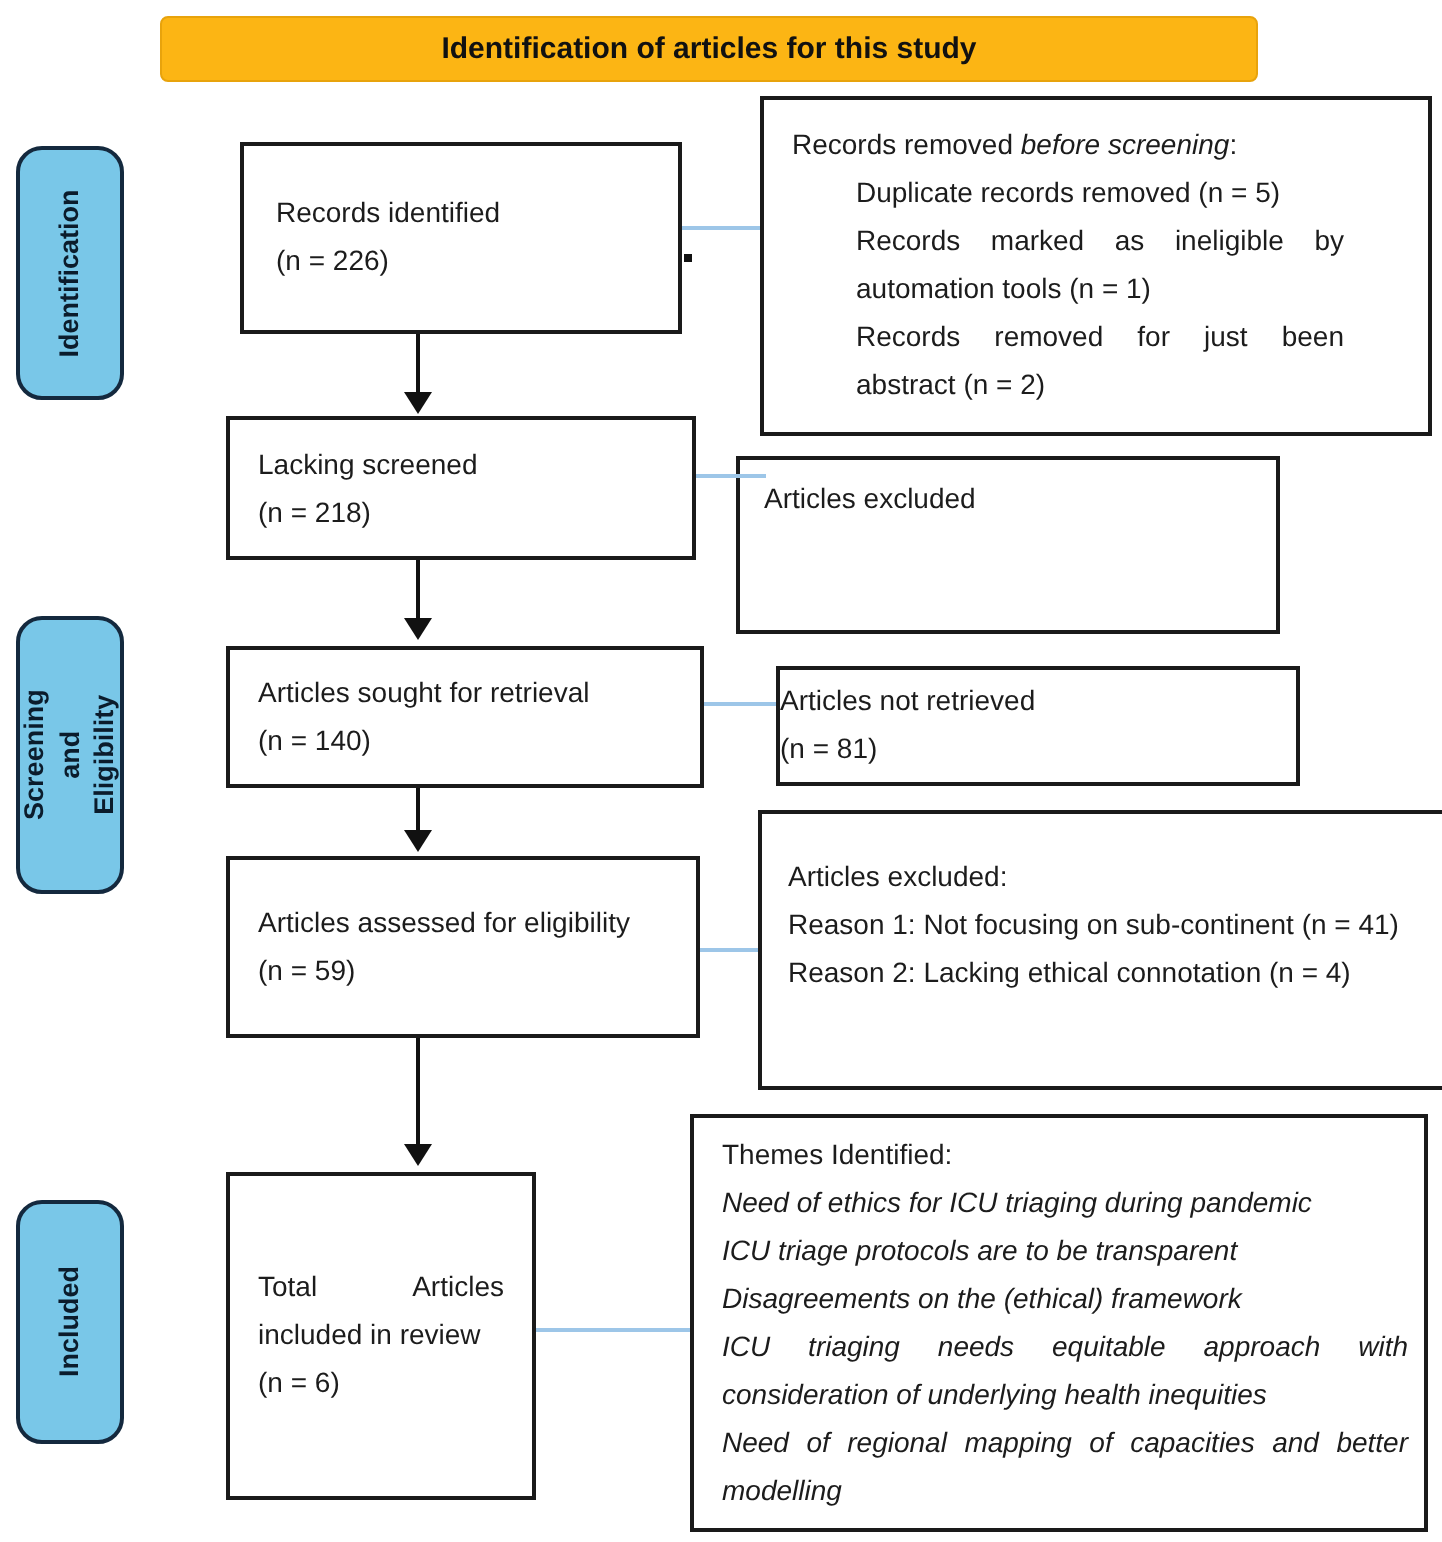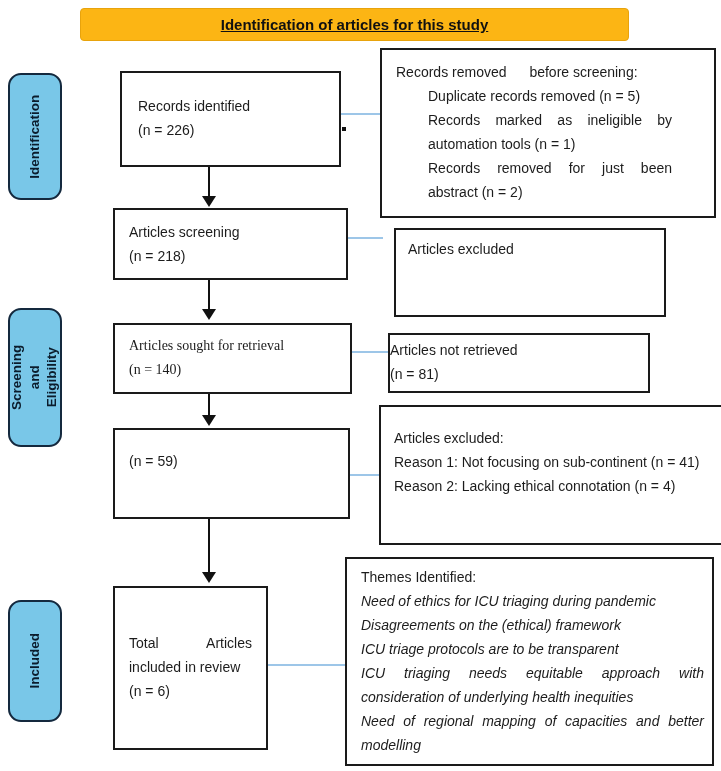--- a/index.html
+++ b/index.html
@@ -5,21 +5,21 @@
   html,body{margin:0;padding:0;background:#fff;}
   .canvas{
     position:relative;width:721px;height:771px;background:#ffffff;
     font-family:"Liberation Sans",sans-serif;color:#1c1c1c;overflow:hidden;
   }
   
   .banner{
     position:absolute;left:80px;top:8px;width:547px;height:31px;
     background:#FCB514;border:1px solid #E8A30C;border-radius:4px;
     display:flex;align-items:center;justify-content:center;
-    font-size:15px;font-weight:bold;color:#111;text-decoration:underline;
+    font-size:15px;font-weight:bold;color:#111;
   }
   
   .stage{
     position:absolute;width:54px;background:#79C7E8;border:2px solid #14293E;
     border-radius:13px;display:flex;align-items:center;justify-content:center;
     box-sizing:border-box;
   }
   .stage-label{
     transform:rotate(-90deg);white-space:pre-line;text-align:center;
     font-size:13.5px;font-weight:bold;color:#0b1c2c;line-height:1.3;
@@ -27,32 +27,32 @@
   .stage1{left:8px;top:73px;height:127px;}
   .stage2{left:8px;top:308px;height:139px;}
   .stage3{left:8px;top:600px;height:122px;}
   
   .box{
     position:absolute;background:#fff;border:2px solid #1a1a1a;
     box-sizing:border-box;font-size:14px;line-height:24px;
   }
   .b1{left:120px;top:71px;width:221px;height:96px;padding:21px 4px 16px 16px;}
   .b2{left:113px;top:208px;width:235px;height:72px;padding:10px 4px 0 14px;}
-  .b3{left:113px;top:323px;width:239px;height:71px;padding:9px 4px 0 14px;font-family:Liberation Serif, serif;}
+  .b3{left:113px;top:323px;width:239px;height:71px;padding:9px 4px 0 14px;}
   .b4{left:113px;top:428px;width:237px;height:91px;padding:19px 2px 0 14px;}
   .b5{left:113px;top:586px;width:155px;height:164px;padding:43px 14px 0 14px;}
   .r1{left:380px;top:48px;width:336px;height:170px;padding:10px 8px 0 14px;}
-  .r2{left:394px;top:228px;width:272px;height:89px;padding:7px 8px 0 12px;}
+  .r2{left:368px;top:228px;width:272px;height:89px;padding:7px 8px 0 12px;}
   .r3{left:388px;top:333px;width:262px;height:60px;padding:3px 6px 0 0;}
   .r4{left:379px;top:405px;width:388px;height:140px;padding:19px 2px 0 13px;}
   .r5{left:345px;top:557px;width:369px;height:209px;padding:6px 8px 0 14px;}
   .justify-spread{text-align:justify;text-align-last:justify;}
   .r1-item{margin-left:32px;margin-right:34px;text-align:justify;}
   .theme{text-align:justify;font-style:italic;}
-  .em{margin-left:19px;}
+  .em{font-style:italic;}
   
   .vline{position:absolute;width:0;border-left:2px solid #111;}
   .ahead{position:absolute;width:0;height:0;border-left:7px solid transparent;
          border-right:7px solid transparent;border-top:11px solid #111;}
   .a1l{left:208px;top:167px;height:30px;} .a1h{left:202px;top:196px;}
   .a2l{left:208px;top:280px;height:29px;} .a2h{left:202px;top:309px;}
   .a3l{left:208px;top:394px;height:22px;} .a3h{left:202px;top:415px;}
   .a4l{left:208px;top:519px;height:54px;} .a4h{left:202px;top:572px;}
   
   .conn{position:absolute;height:2px;background:#9DC6E8;}
@@ -82,30 +82,31 @@
   <div class="stage stage3">
     <span class="stage-label">Included</span>
   </div>
 
   <div class="box b1">
     <div>Records identified</div>
     <div>(n = 226)</div>
   </div>
 
   <div class="box b2">
-    <div>Articles screening</div>
+    <div>Lacking screened</div>
     <div>(n = 218)</div>
   </div>
 
   <div class="box b3">
     <div>Articles sought for retrieval</div>
     <div>(n = 140)</div>
   </div>
 
   <div class="box b4">
+    <div>Articles assessed for eligibility</div>
     <div>(n = 59)</div>
   </div>
 
   <div class="box b5">
     <div class="justify-spread">Total Articles</div>
     <div>included in review</div>
     <div>(n = 6)</div>
   </div>
 
   <div class="box r1">
@@ -128,22 +129,22 @@
 
   <div class="box r4">
     <div>Articles excluded:</div>
     <div>Reason 1: Not focusing on sub-continent (n = 41)</div>
     <div>Reason 2: Lacking ethical connotation (n = 4)</div>
   </div>
 
   <div class="box r5">
     <div>Themes Identified:</div>
     <div class="theme">Need of ethics for ICU triaging during pandemic</div>
+    <div class="theme">ICU triage protocols are to be transparent</div>
     <div class="theme">Disagreements on the (ethical) framework</div>
-    <div class="theme">ICU triage protocols are to be transparent</div>
     <div class="theme">ICU triaging needs equitable approach with consideration of underlying health inequities</div>
     <div class="theme">Need of regional mapping of capacities and better modelling</div>
   </div>
 
   <div class="vline a1l"></div>
   <div class="ahead a1h"></div>
   <div class="vline a2l"></div>
   <div class="ahead a2h"></div>
   <div class="vline a3l"></div>
   <div class="ahead a3h"></div>

